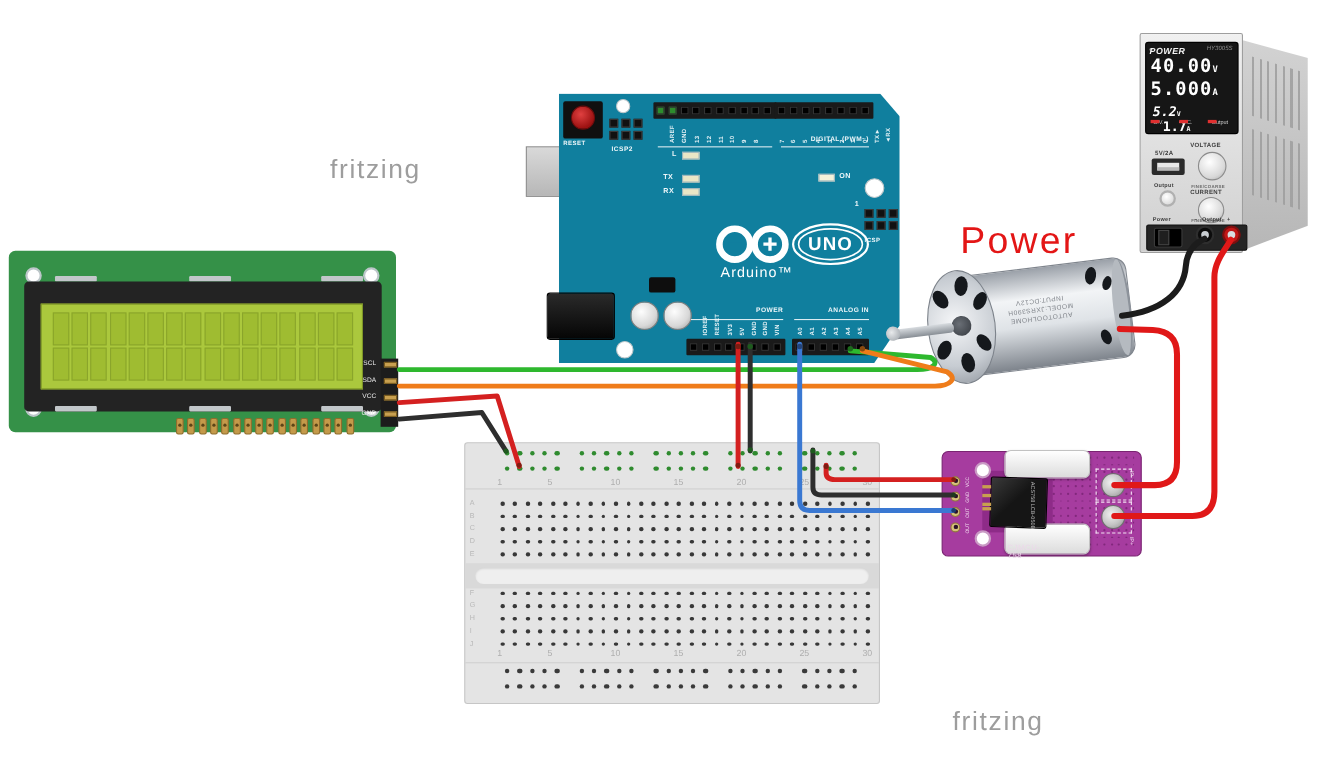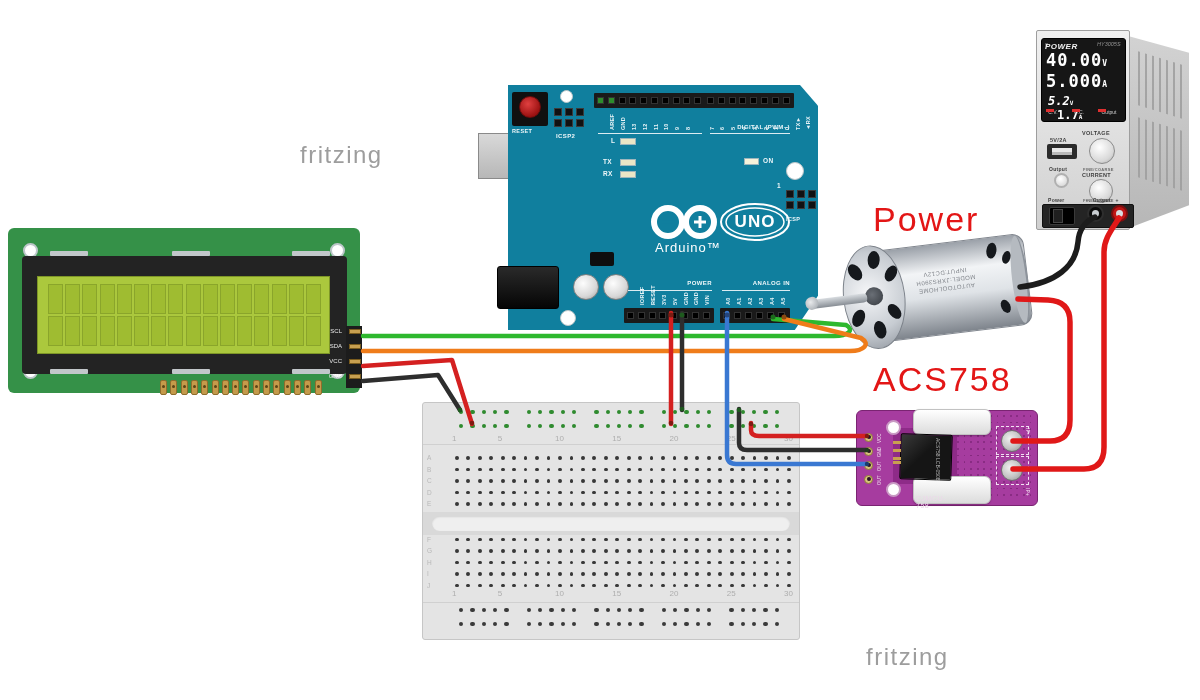--- a/index.html
+++ b/index.html
@@ -745,21 +745,20 @@
     <div class="mhole" style="left:29px;top:6px;width:12px;height:18px;transform:rotate(10deg);"></div>
     <div class="mhole" style="left:45px;top:22px;width:11px;height:17px;transform:rotate(35deg);"></div>
     <div class="mhole" style="left:7px;top:62px;width:12px;height:18px;transform:rotate(30deg);"></div>
     <div class="mhole" style="left:27px;top:76px;width:12px;height:18px;transform:rotate(-8deg);"></div>
     <div class="mhole" style="left:44px;top:60px;width:11px;height:17px;transform:rotate(-32deg);"></div>
     <div style="left:22px;top:42px;width:18px;height:18px;border-radius:50%;background:radial-gradient(circle at 40% 40%,#6a6f76,#34383e);"></div>
     <div style="left:-32px;top:47px;width:56px;height:9px;border-radius:4px;background:linear-gradient(#d8dce0,#878d94);"></div>
     <div style="left:-38px;top:44px;width:13px;height:13px;border-radius:50%;background:radial-gradient(circle at 40% 40%,#e8eaec,#9aa0a6);"></div>
   </div>
 
-  <div class="biglabel" style="left:873px;top:360px;">ACS758</div>
   <div style="left:0;top:0;width:0;height:0;">
     <div class="acs" style="left:856px;top:410px;width:182px;height:96px;"></div>
     <div style="left:893px;top:428px;width:64px;height:56px;background:#8e2b88;"></div>
     <div id="acsvias" style="left:0;top:0;">
         <div style="left: 957px; top: 415px; width: 1.8px; height: 1.8px; background: rgba(120, 35, 115, 0.8); border-radius: 50%;"></div>
         <div style="left: 963.6px; top: 415px; width: 1.8px; height: 1.8px; background: rgba(120, 35, 115, 0.8); border-radius: 50%;"></div>
         <div style="left: 970.2px; top: 415px; width: 1.8px; height: 1.8px; background: rgba(120, 35, 115, 0.8); border-radius: 50%;"></div>
         <div style="left: 976.8px; top: 415px; width: 1.8px; height: 1.8px; background: rgba(120, 35, 115, 0.8); border-radius: 50%;"></div>
         <div style="left: 983.4px; top: 415px; width: 1.8px; height: 1.8px; background: rgba(120, 35, 115, 0.8); border-radius: 50%;"></div>
         <div style="left: 990px; top: 415px; width: 1.8px; height: 1.8px; background: rgba(120, 35, 115, 0.8); border-radius: 50%;"></div>

